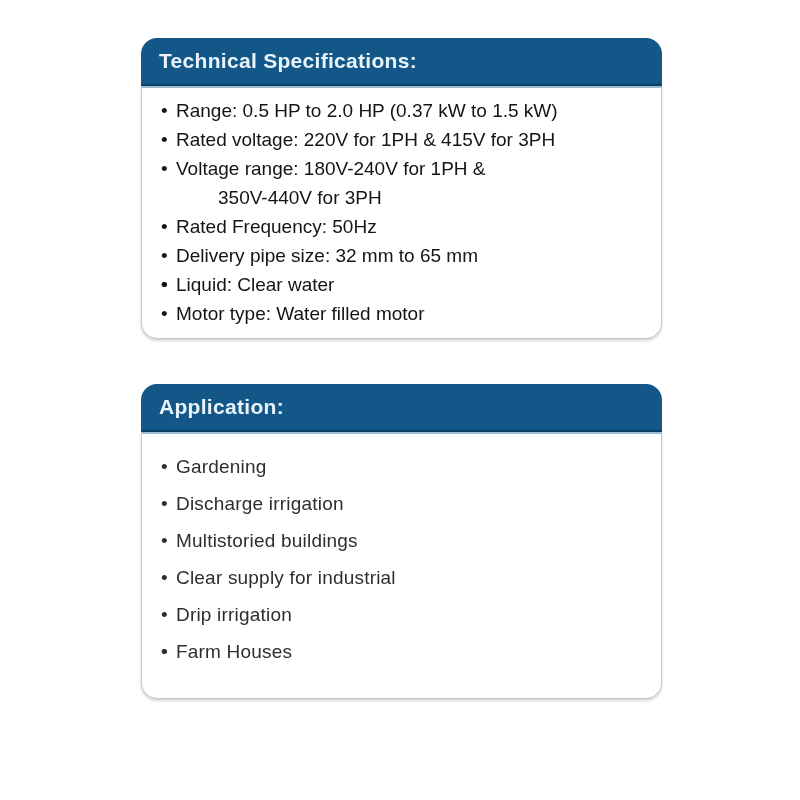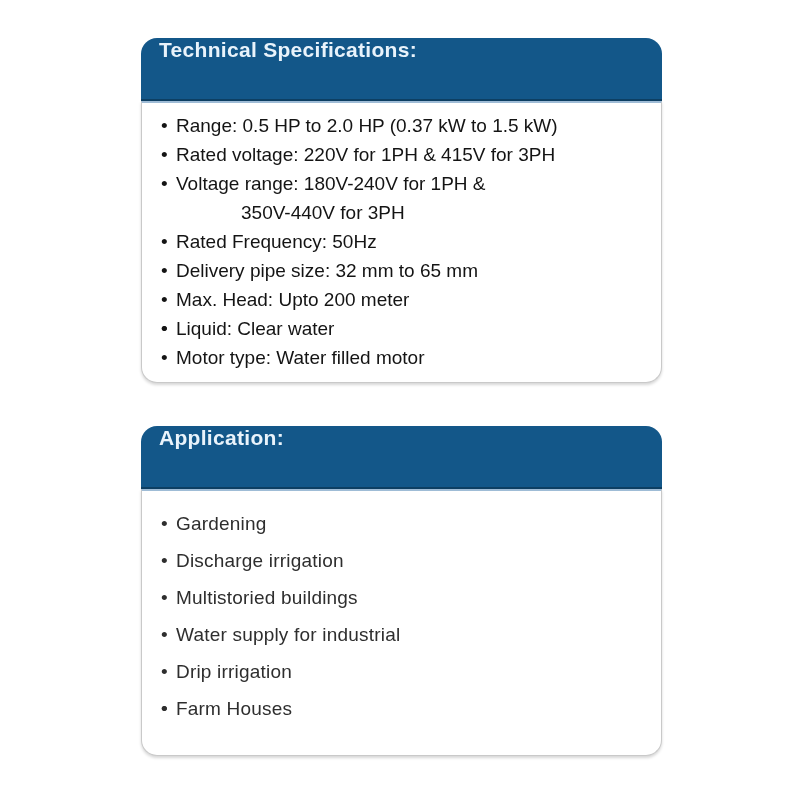--- a/index.html
+++ b/index.html
@@ -14,26 +14,27 @@
     font-family: "Liberation Sans", "DejaVu Sans", sans-serif;
     overflow: hidden;
   }
   .card {
     position: absolute;
     left: 141px;
     width: 521px;
     box-sizing: border-box;
   }
   #spec-card { top: 38px; }
-  #app-card  { top: 426px; }
+  #app-card  { top: 384px; }
 
   .card-header {
     box-sizing: border-box;
-    height: 63px;
+    height: 48px;
     display: flex;
+    align-items: center;
     padding: 0 18px;
     background: #135789;
     border-radius: 16px 16px 0 0;
     border-bottom: 2px solid #0d3f63;
   }
   .card-title {
     margin: 0;
     color: #e9f3fb;
     font-size: 21px;
     font-weight: bold;
@@ -64,21 +65,21 @@
     font-size: 19px;
     line-height: 29px;
     color: #141414;
   }
   #app-card li.list-item {
     font-size: 19px;
     line-height: 37px;
     color: #2e2e2e;
     letter-spacing: 0.2px;
   }
-  li.list-item.continuation { padding-left: 99px; }
+  li.list-item.continuation { padding-left: 76px; }
   .bullet {
     position: absolute;
     left: 19px;
     top: 0;
   }
 </style>
 </head>
 <body>
 
 <section class="card" id="spec-card">
@@ -105,21 +106,20 @@
       <li class="list-item">
         <span class="bullet">•</span>
         <span>Rated Frequency: 50Hz</span>
       </li>
       <li class="list-item">
         <span class="bullet">•</span>
         <span>Delivery pipe size: 32 mm to 65 mm</span>
       </li>
       <li class="list-item">
         <span class="bullet">•</span>
-        <span>Max. Head: Upto 200 meter</span>
       </li>
       <li class="list-item">
         <span class="bullet">•</span>
       </li>
       <li class="list-item">
         <span class="bullet">•</span>
         <span>Liquid: Clear water</span>
       </li>
       <li class="list-item">
         <span class="bullet">•</span>
@@ -142,21 +142,21 @@
       <li class="list-item">
         <span class="bullet">•</span>
         <span>Discharge irrigation</span>
       </li>
       <li class="list-item">
         <span class="bullet">•</span>
         <span>Multistoried buildings</span>
       </li>
       <li class="list-item">
         <span class="bullet">•</span>
-        <span>Water supply for industrial</span>
+        <span>Clear supply for industrial</span>
       </li>
       <li class="list-item">
         <span class="bullet">•</span>
         <span>Drip irrigation</span>
       </li>
       <li class="list-item">
         <span class="bullet">•</span>
       </li>
       <li class="list-item">
         <span class="bullet">•</span>

